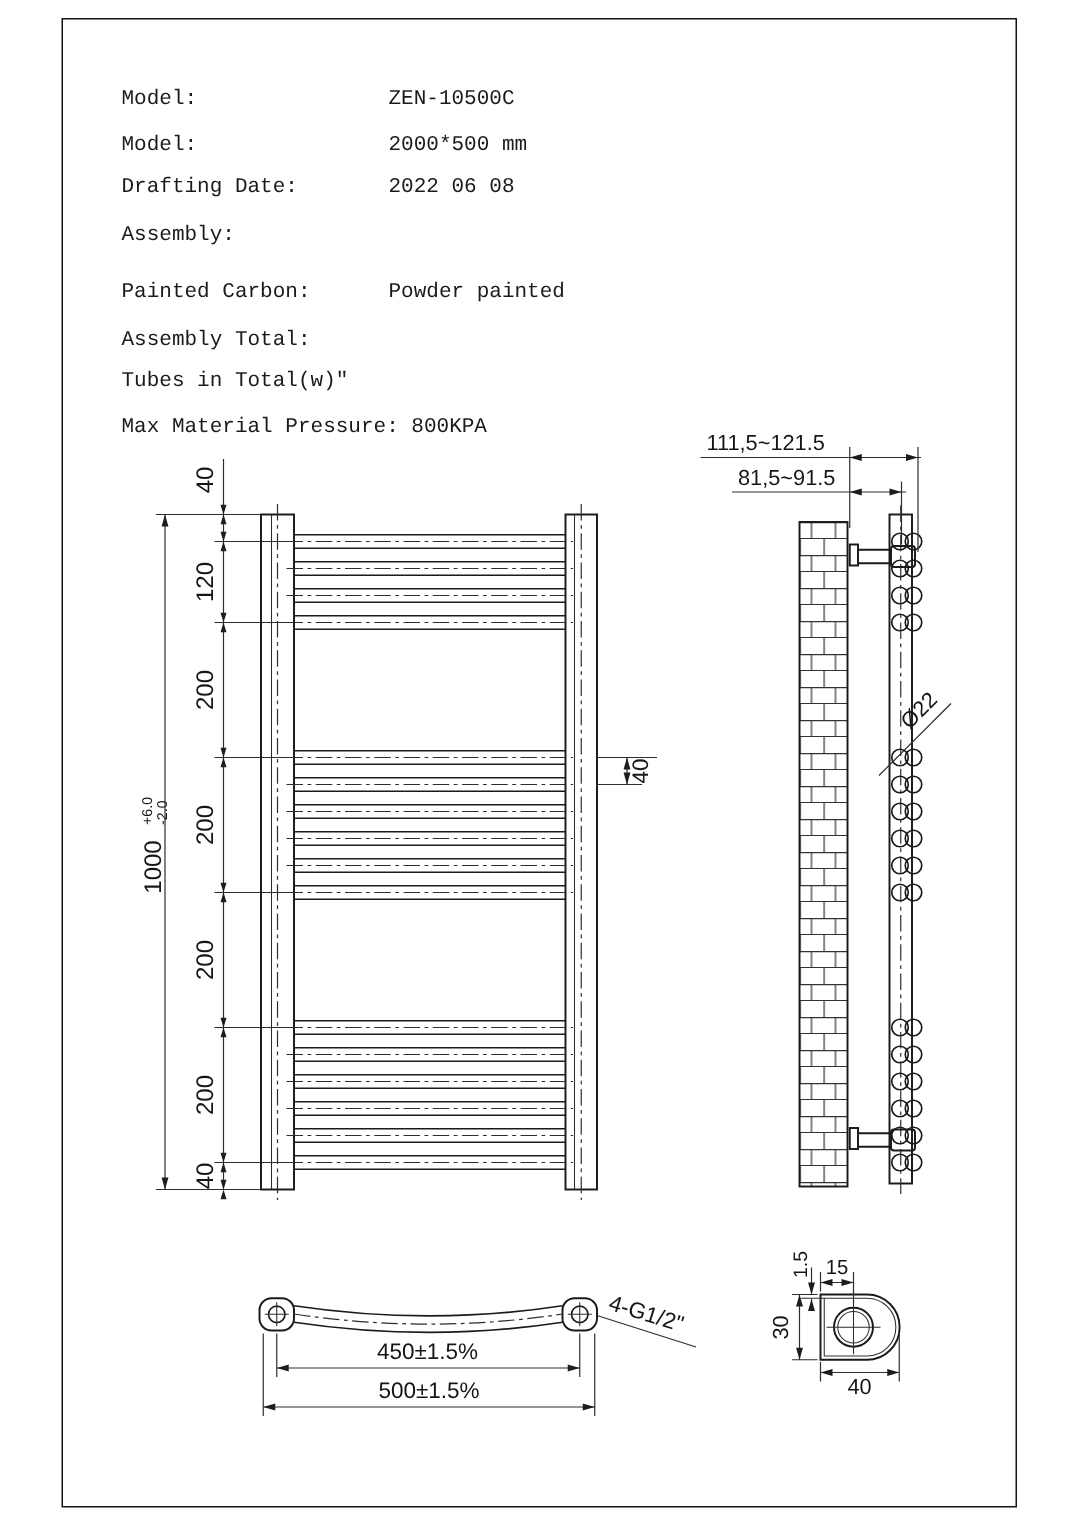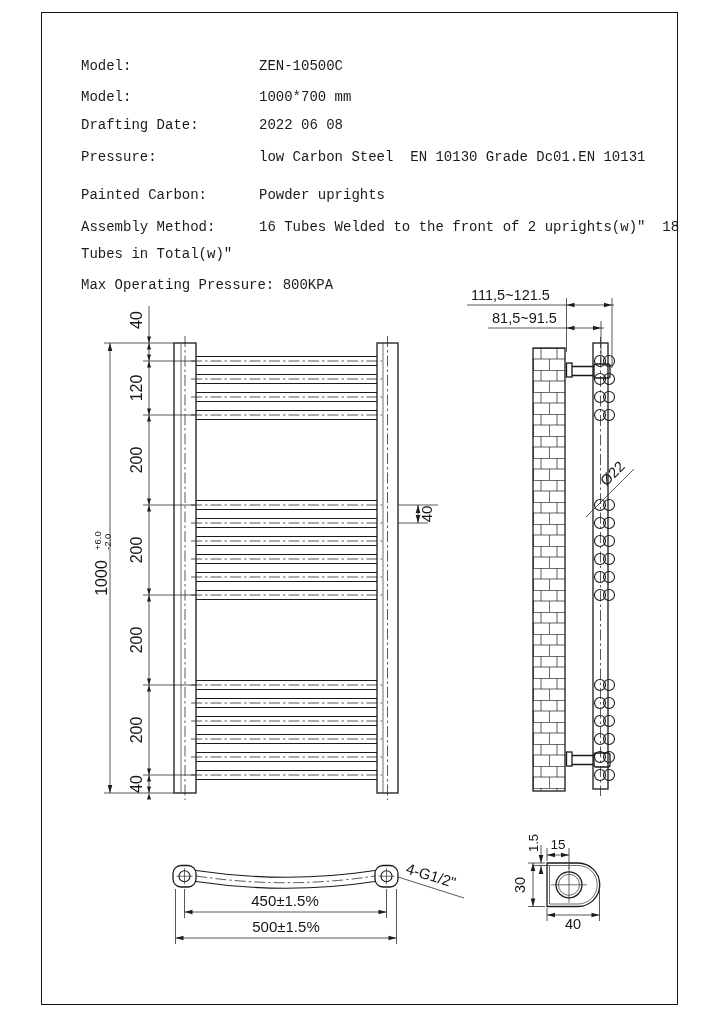--- a/index.html
+++ b/index.html
@@ -27,44 +27,42 @@
 <div class="page">
   <div class="sheet-border"></div>
 
   <div class="spec">
     <div class="srow" style="top:58px">
       <span class="sl">Model:</span>
       <span class="sv">ZEN-10500C</span>
     </div>
     <div class="srow" style="top:89px">
       <span class="sl">Model:</span>
-      <span class="sv">1000*700 mm</span>
+      <span class="sv">2000*500 mm</span>
     </div>
     <div class="srow" style="top:117px">
       <span class="sl">Drafting Date:</span>
       <span class="sv">2022 06 08</span>
     </div>
     <div class="srow" style="top:149px">
-      <span class="sl">Pressure:</span>
-      <span class="sv">low Carbon Steel  EN 10130 Grade Dc01.EN 10131</span>
+      <span class="sl">Assembly:</span>
     </div>
     <div class="srow" style="top:187px">
       <span class="sl">Painted Carbon:</span>
-      <span class="sv">Powder uprights</span>
+      <span class="sv">Powder painted</span>
     </div>
     <div class="srow" style="top:219px">
-      <span class="sl">Assembly Method:</span>
-      <span class="sv">16 Tubes Welded to the front of 2 uprights(w)"  18</span>
+      <span class="sl">Assembly Total:</span>
     </div>
     <div class="srow" style="top:246px">
       <span class="sl">Tubes in Total(w)"</span>
       <span class="sv"></span>
     </div>
     <div class="srow" style="top:277px">
-      <span class="sl">Max Operating Pressure: 800KPA</span>
+      <span class="sl">Max Material Pressure: 800KPA</span>
       <span class="sv"></span>
     </div>
   </div>
 
   <svg width="720" height="1018" viewBox="0 0 720 1018">
     <defs>
       <g id="ftube">
         <path class="tl" d="M196,-4.5 H377 M196,4.5 H377"></path>
         <path class="cl" d="M191,0 H382"></path>
       </g>

